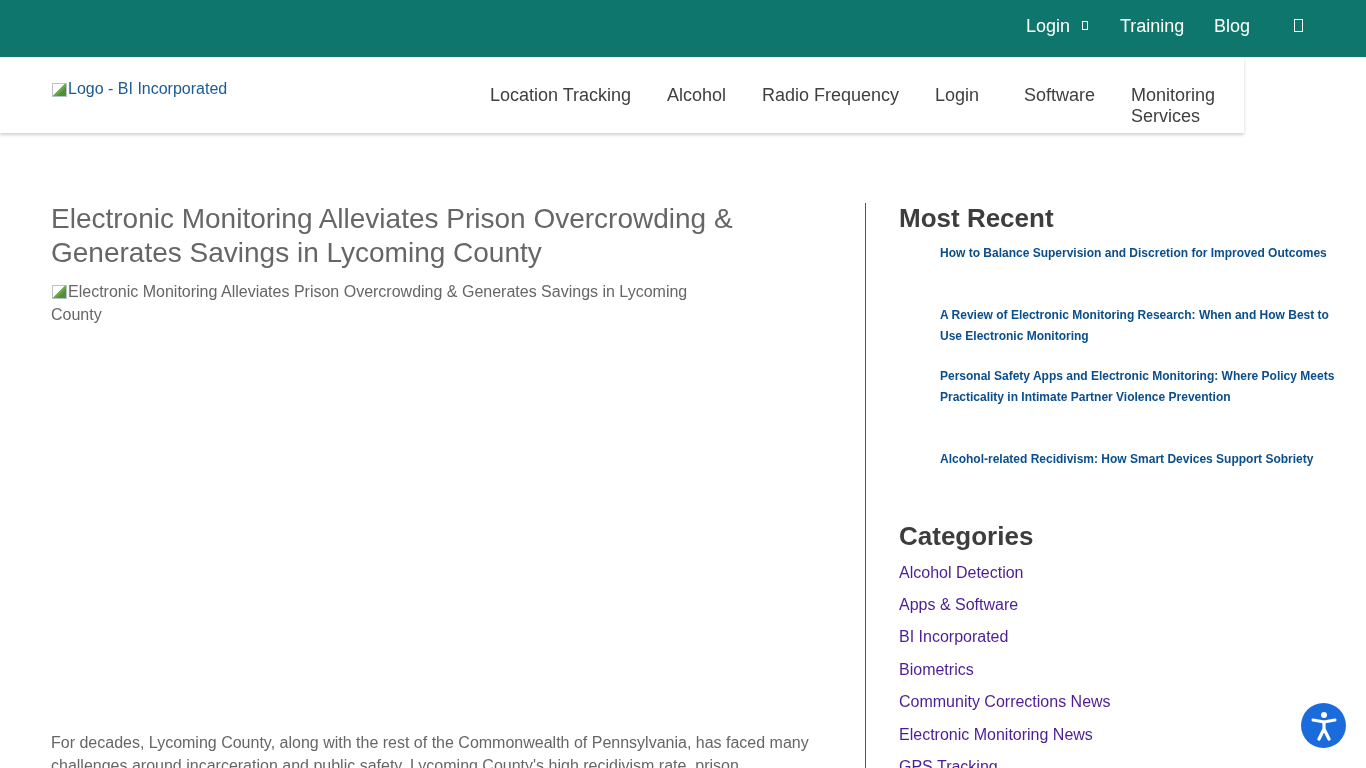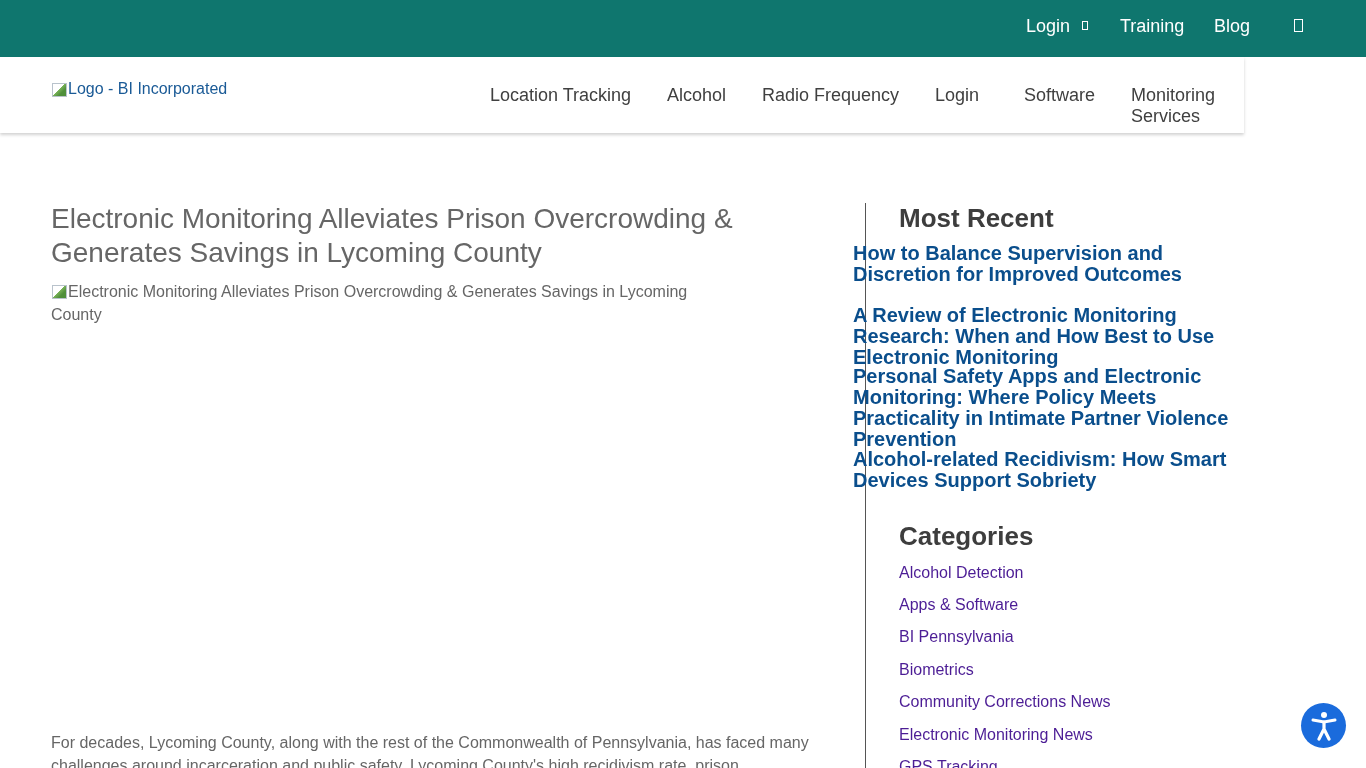--- a/index.html
+++ b/index.html
@@ -11,21 +11,21 @@
   .logo { position: absolute; left: 51px; top: 23px; font-size: 16px; color: #1a5a96; display: flex; align-items: center; }
   .broken-img { display: inline-block; width: 16px; height: 16px; position: relative; margin-right: 1px; }
   .broken-img::before { content: ""; position: absolute; left: 1px; top: 2px; width: 13px; height: 12px; border: 1px solid #b9c3cc; background: linear-gradient(135deg, #ffffff 45%, #7bb35a 46%, #4f8f3a 70%); }
   .nav { position: absolute; top: 28px; font-size: 18px; color: #404040; text-decoration: none; }
   .title { position: absolute; left: 51px; top: 202px; width: 740px; font-size: 28px; line-height: 34px; color: #666666; font-weight: normal; }
   .hero-alt { position: absolute; left: 51px; top: 280px; width: 660px; font-size: 16px; line-height: 23px; color: #666666; }
   .hero-alt .broken-img { vertical-align: -2px; }
   .body-text { position: absolute; left: 51px; top: 731px; width: 780px; font-size: 16px; line-height: 23px; color: #666666; }
   .divider { position: absolute; left: 865px; top: 203px; width: 1px; height: 565px; background: #555555; }
   .side-h { position: absolute; left: 899px; font-size: 26px; font-weight: bold; color: #3d3d3d; }
-  .recent { position: absolute; left: 853px; width: 400px; font-size: 20px; font-weight: bold; line-height: 21px; color: #0a4e8c; text-decoration: none; }
+  .recent { position: absolute; left: 940px; width: 400px; font-size: 12px; font-weight: bold; line-height: 21px; color: #0a4e8c; text-decoration: none; }
   .cat { position: absolute; left: 899px; font-size: 16px; color: #4c1d95; text-decoration: none; line-height: 20px; }
   .a11y { position: absolute; left: 1301px; top: 703px; width: 45px; height: 45px; border-radius: 50%; background: #1a6bdc; display: flex; align-items: center; justify-content: center; }
 </style>
 </head>
 <body>
 
 <div class="topbar">
   <a class="tlink" style="left:1026px;">Login</a>
   <span class="glyphbox" style="left:1082px;top:21px;width:6px;height:9px;"></span>
   <a class="tlink" style="left:1120px;">Training</a>
@@ -56,21 +56,21 @@
 
 <h2 class="side-h" style="top:203px;text-align:center;">Most Recent</h2>
 <a class="recent" style="top:243px;">How to Balance Supervision and Discretion for Improved Outcomes</a>
 <a class="recent" style="top:305px;">A Review of Electronic Monitoring Research: When and How Best to Use Electronic Monitoring</a>
 <a class="recent" style="top:366px;">Personal Safety Apps and Electronic Monitoring: Where Policy Meets Practicality in Intimate Partner Violence Prevention</a>
 <a class="recent" style="top:449px;">Alcohol-related Recidivism: How Smart Devices Support Sobriety</a>
 
 <h2 class="side-h" style="top:521px;">Categories</h2>
 <a class="cat" style="top:563px;">Alcohol Detection</a>
 <a class="cat" style="top:595px;">Apps &amp; Software</a>
-<a class="cat" style="top:627px;">BI Pennsylvania</a>
+<a class="cat" style="top:627px;">BI Incorporated</a>
 <a class="cat" style="top:660px;">Biometrics</a>
 <a class="cat" style="top:692px;">Community Corrections News</a>
 <a class="cat" style="top:725px;">Electronic Monitoring News</a>
 <a class="cat" style="top:757px;">GPS Tracking</a>
 
 <div class="a11y">
   <svg width="28" height="30" viewBox="0 0 28 30">
     <circle cx="14" cy="4" r="3" fill="#ffffff"></circle>
     <path d="M3 9 L14 11 L25 9" stroke="#ffffff" stroke-width="3" fill="none" stroke-linecap="round"></path>
     <path d="M14 11 L14 18 M14 18 L9 28 M14 18 L19 28" stroke="#ffffff" stroke-width="3.2" fill="none" stroke-linecap="round"></path>

